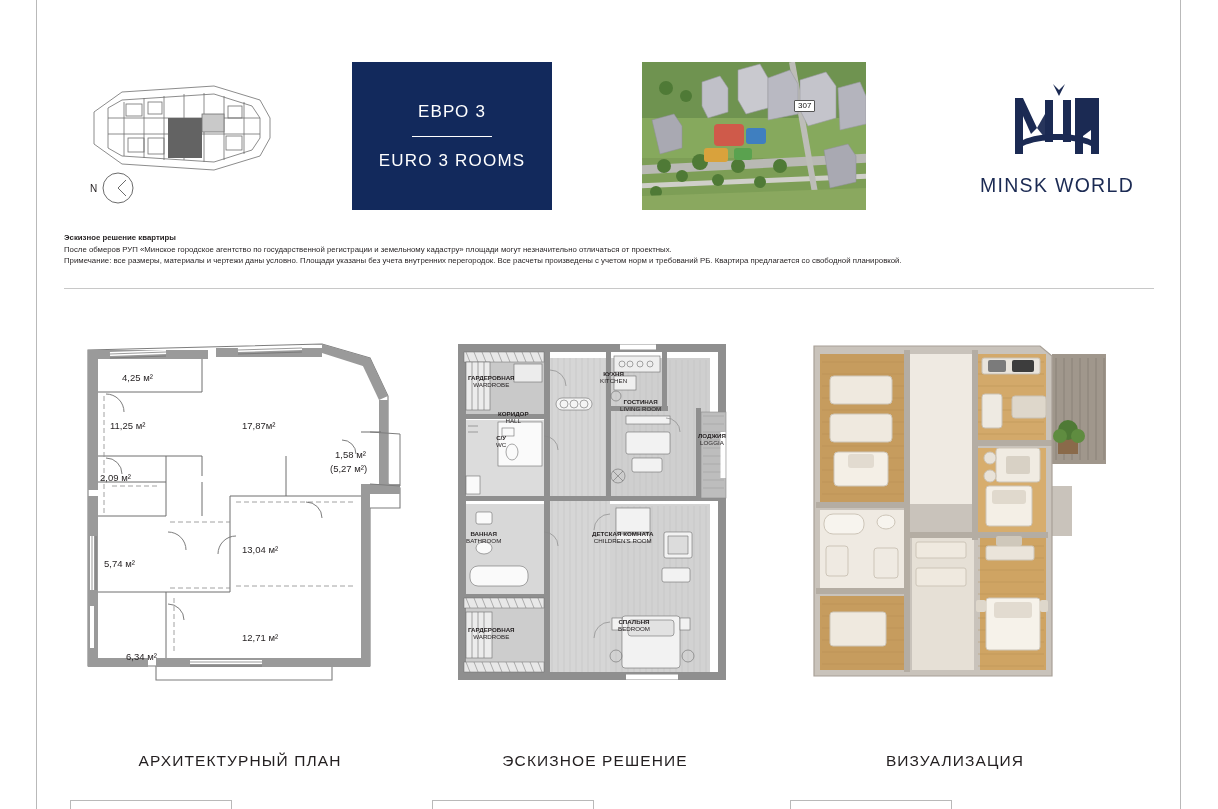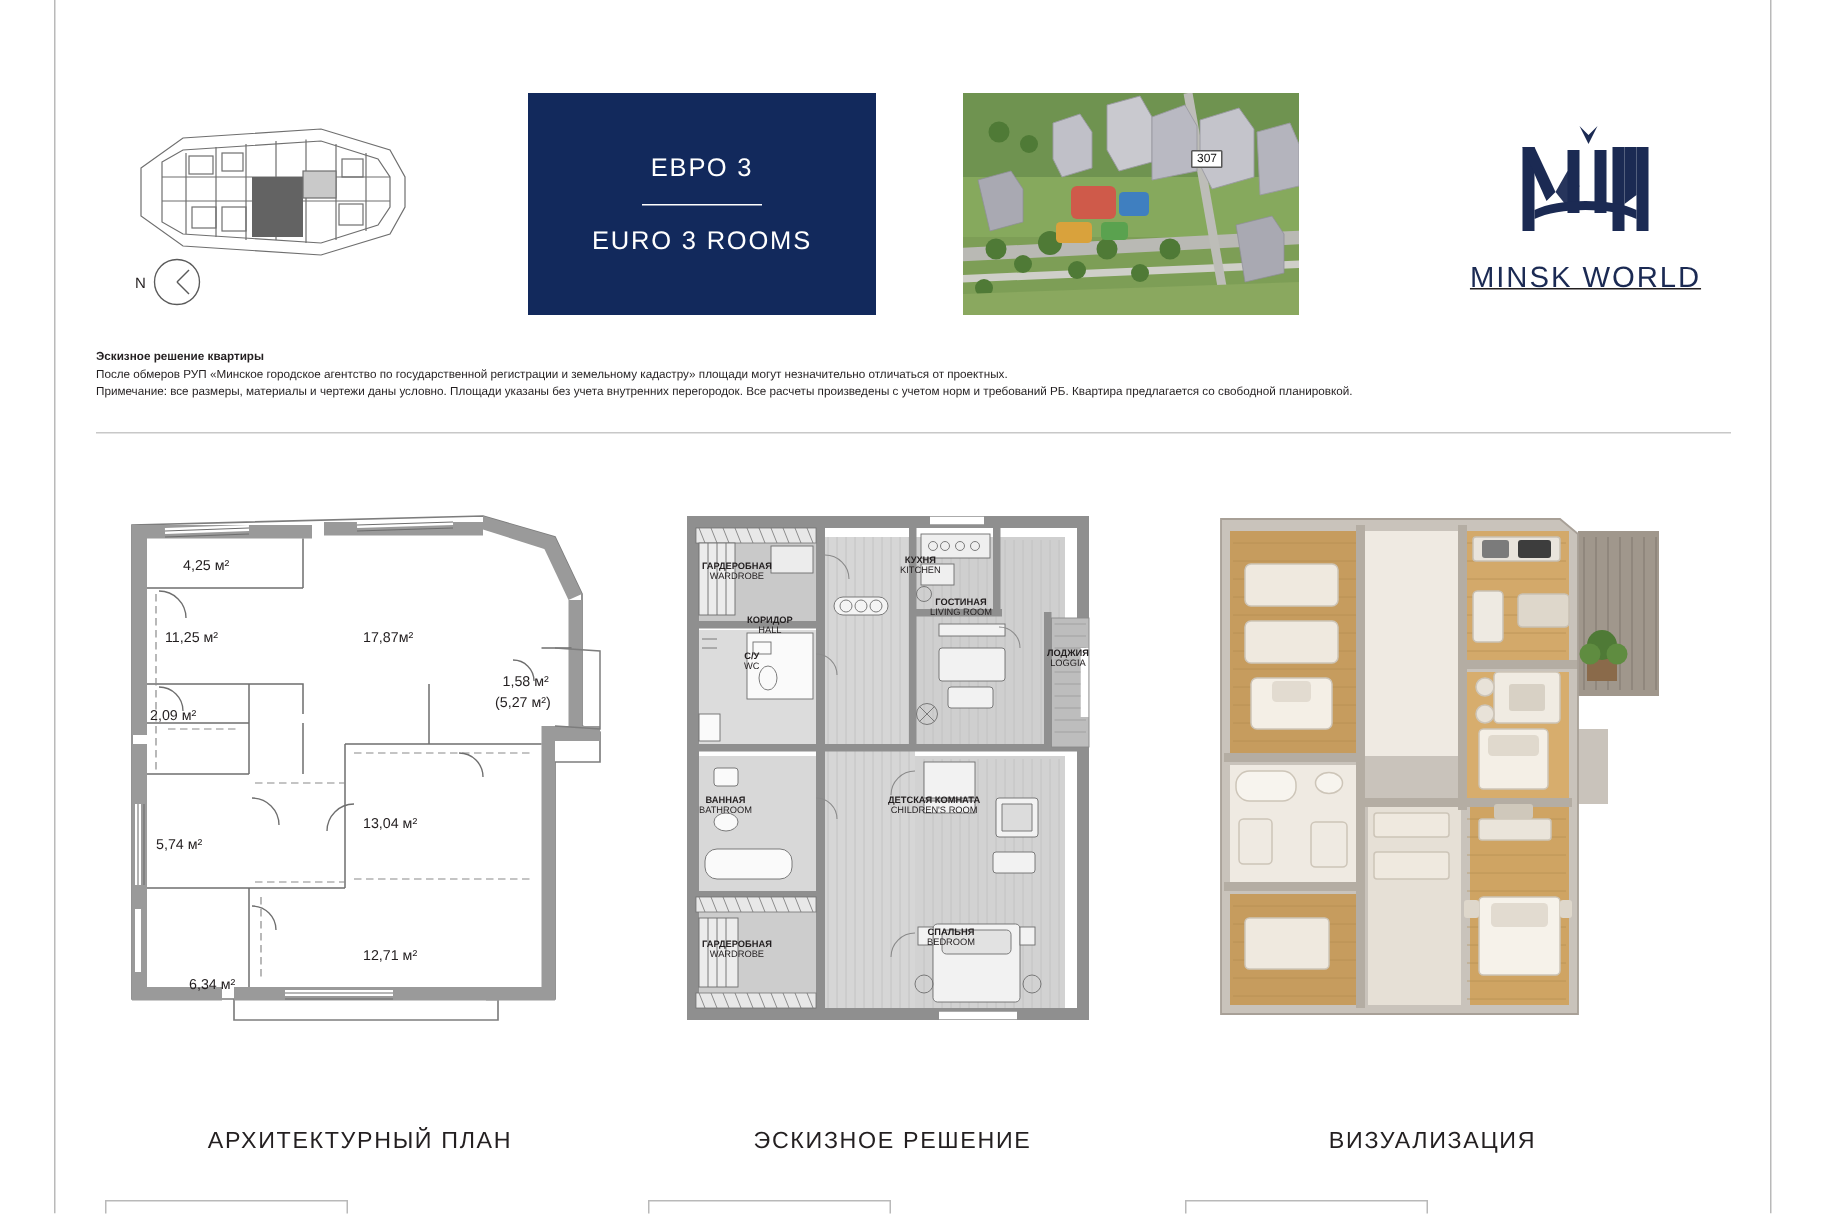--- a/index.html
+++ b/index.html
@@ -47,21 +47,21 @@
     top: 6px;
     width: 236px;
     height: 160px;
   }
   .hdr-plan svg { display: block; }
 
   .hdr-title {
     position: absolute;
     left: 316px;
     top: 12px;
-    width: 232px;
+    width: 200px;
     height: 148px;
     background: #12295c;
     color: #fff;
     display: flex;
     flex-direction: column;
     align-items: center;
     justify-content: center;
   }
   .hdr-title .t1 {
     font-size: 17px;
@@ -107,21 +107,20 @@
   .hdr-logo {
     position: absolute;
     left: 916px;
     top: 30px;
     width: 210px;
     height: 120px;
     display: flex;
     flex-direction: column;
     align-items: center;
     justify-content: flex-start;
-    text-decoration: underline;
   }
   .hdr-logo .logo-mark { margin-top: 4px; }
   .hdr-logo .logo-text {
     margin-top: 16px;
     font-size: 19.5px;
     letter-spacing: 1.3px;
     color: #1b2a53;
     font-weight: 400;
   }
 

